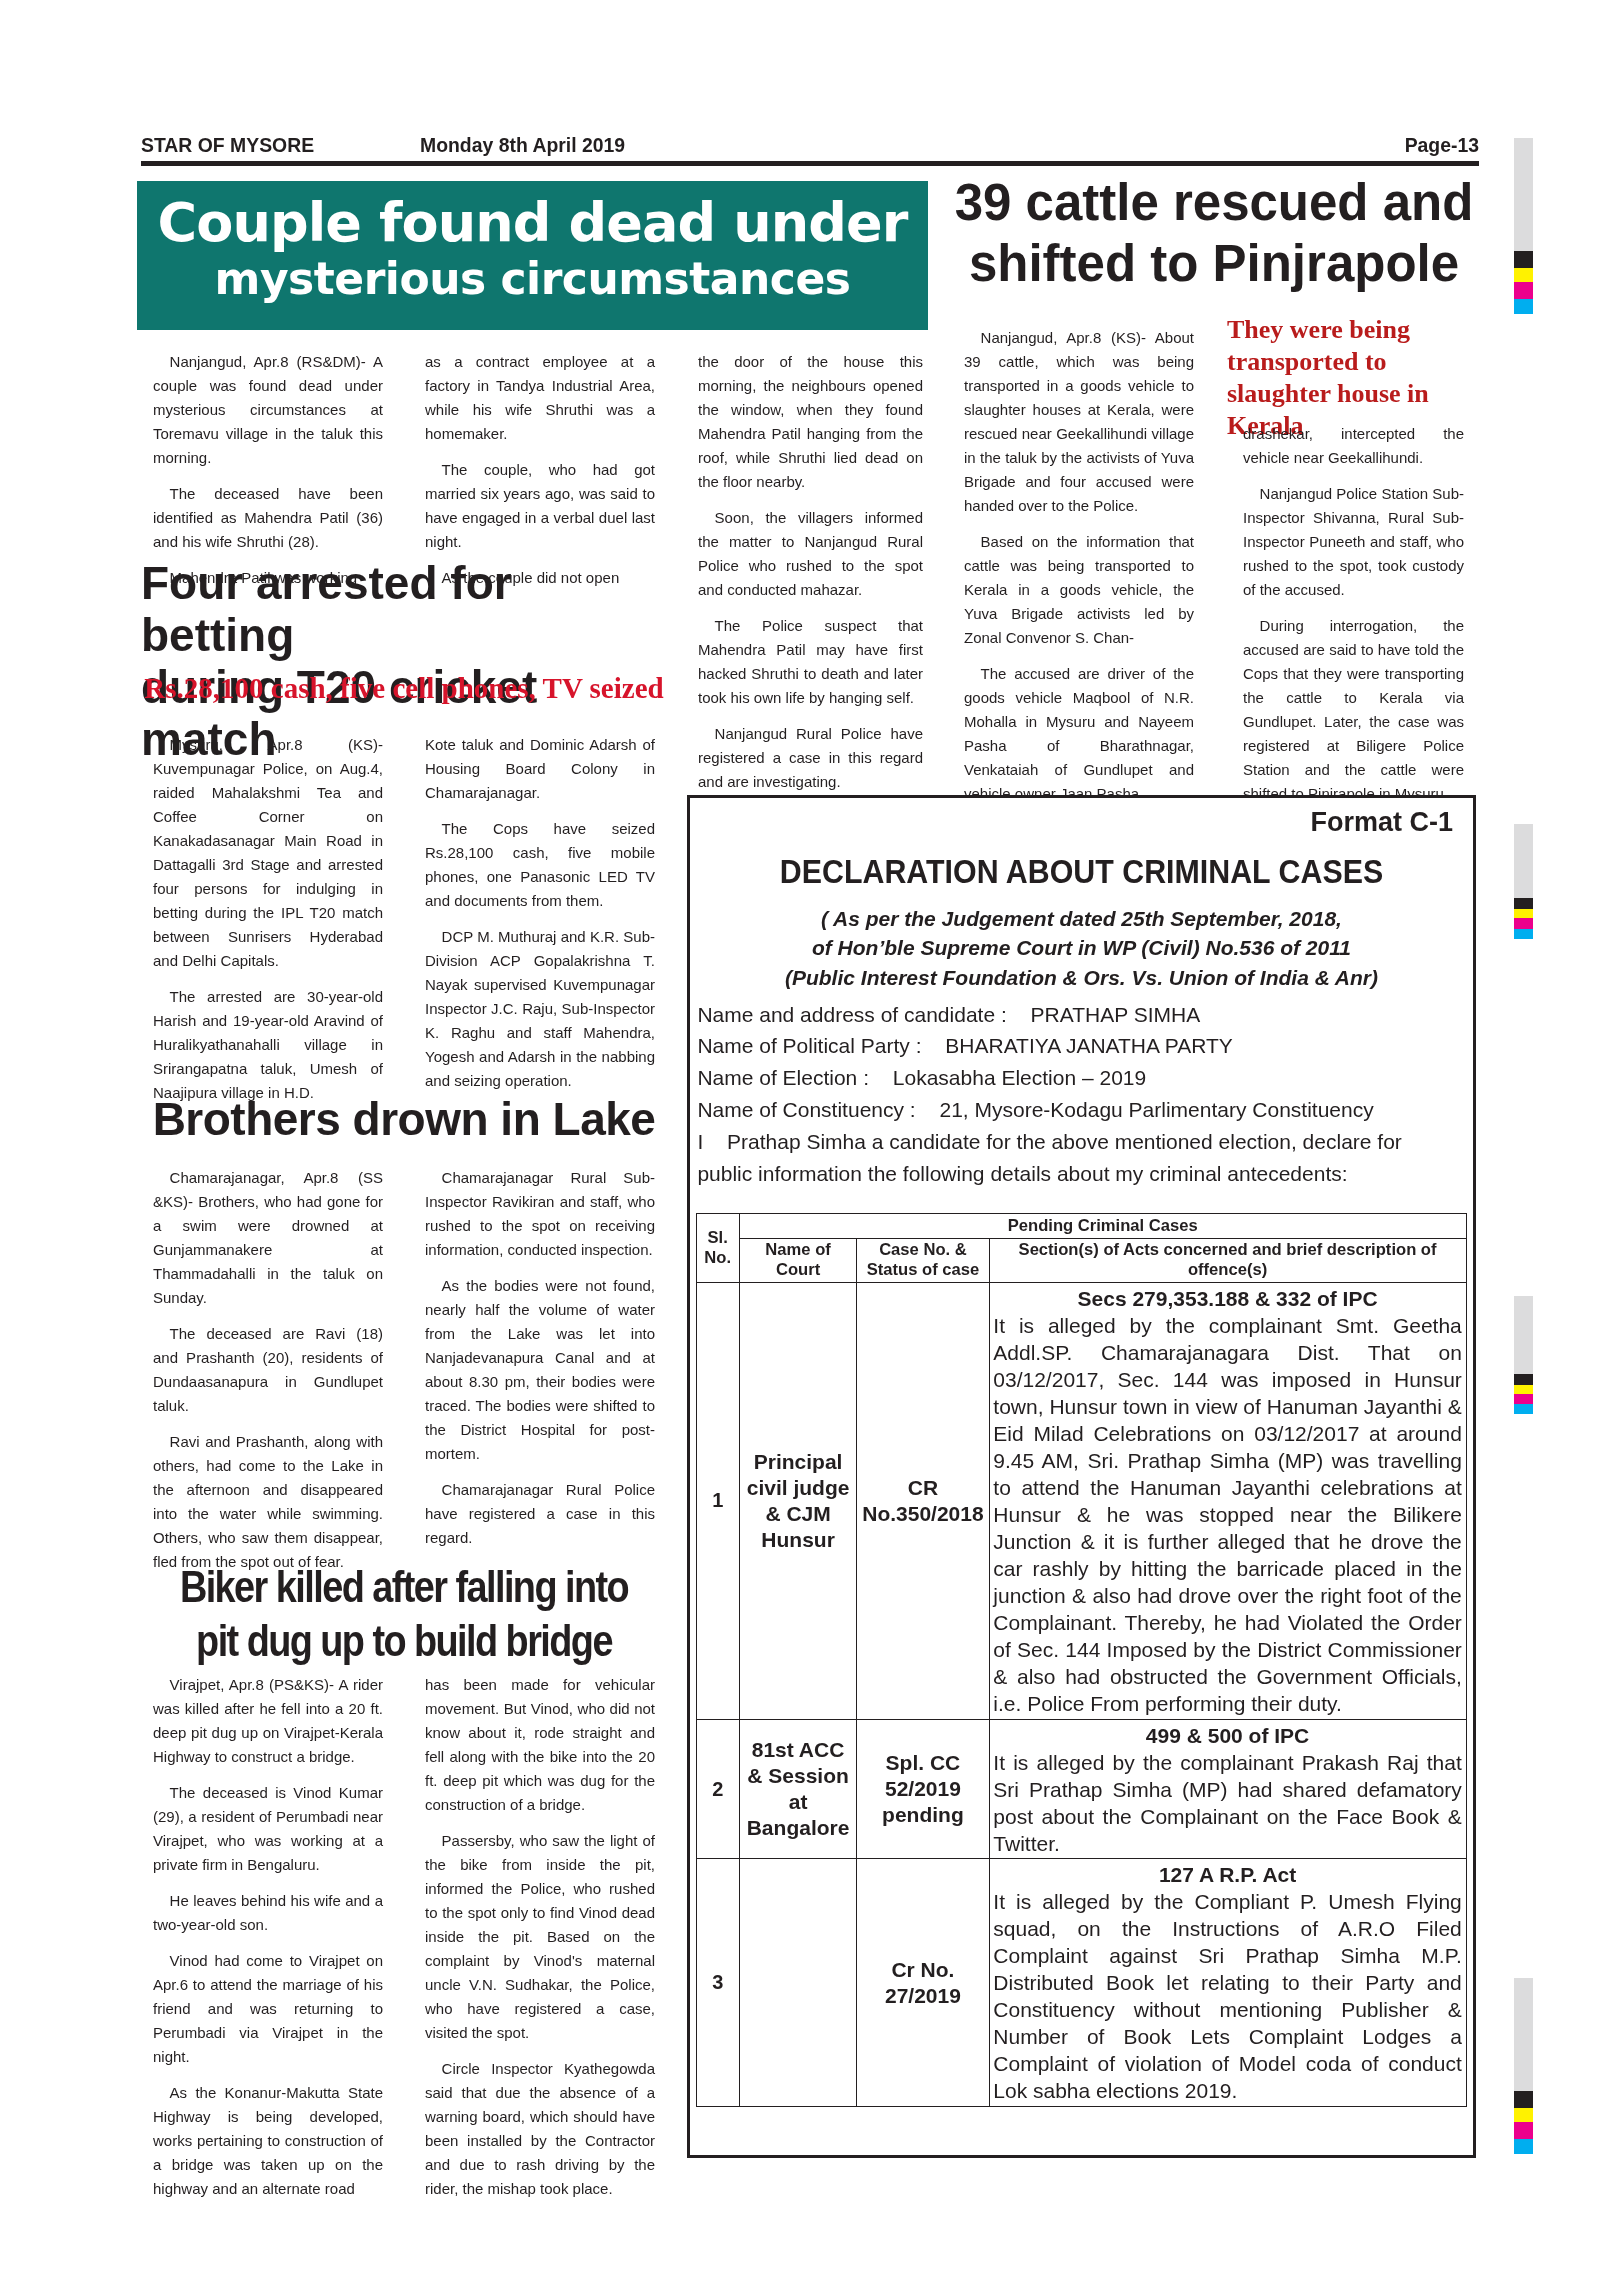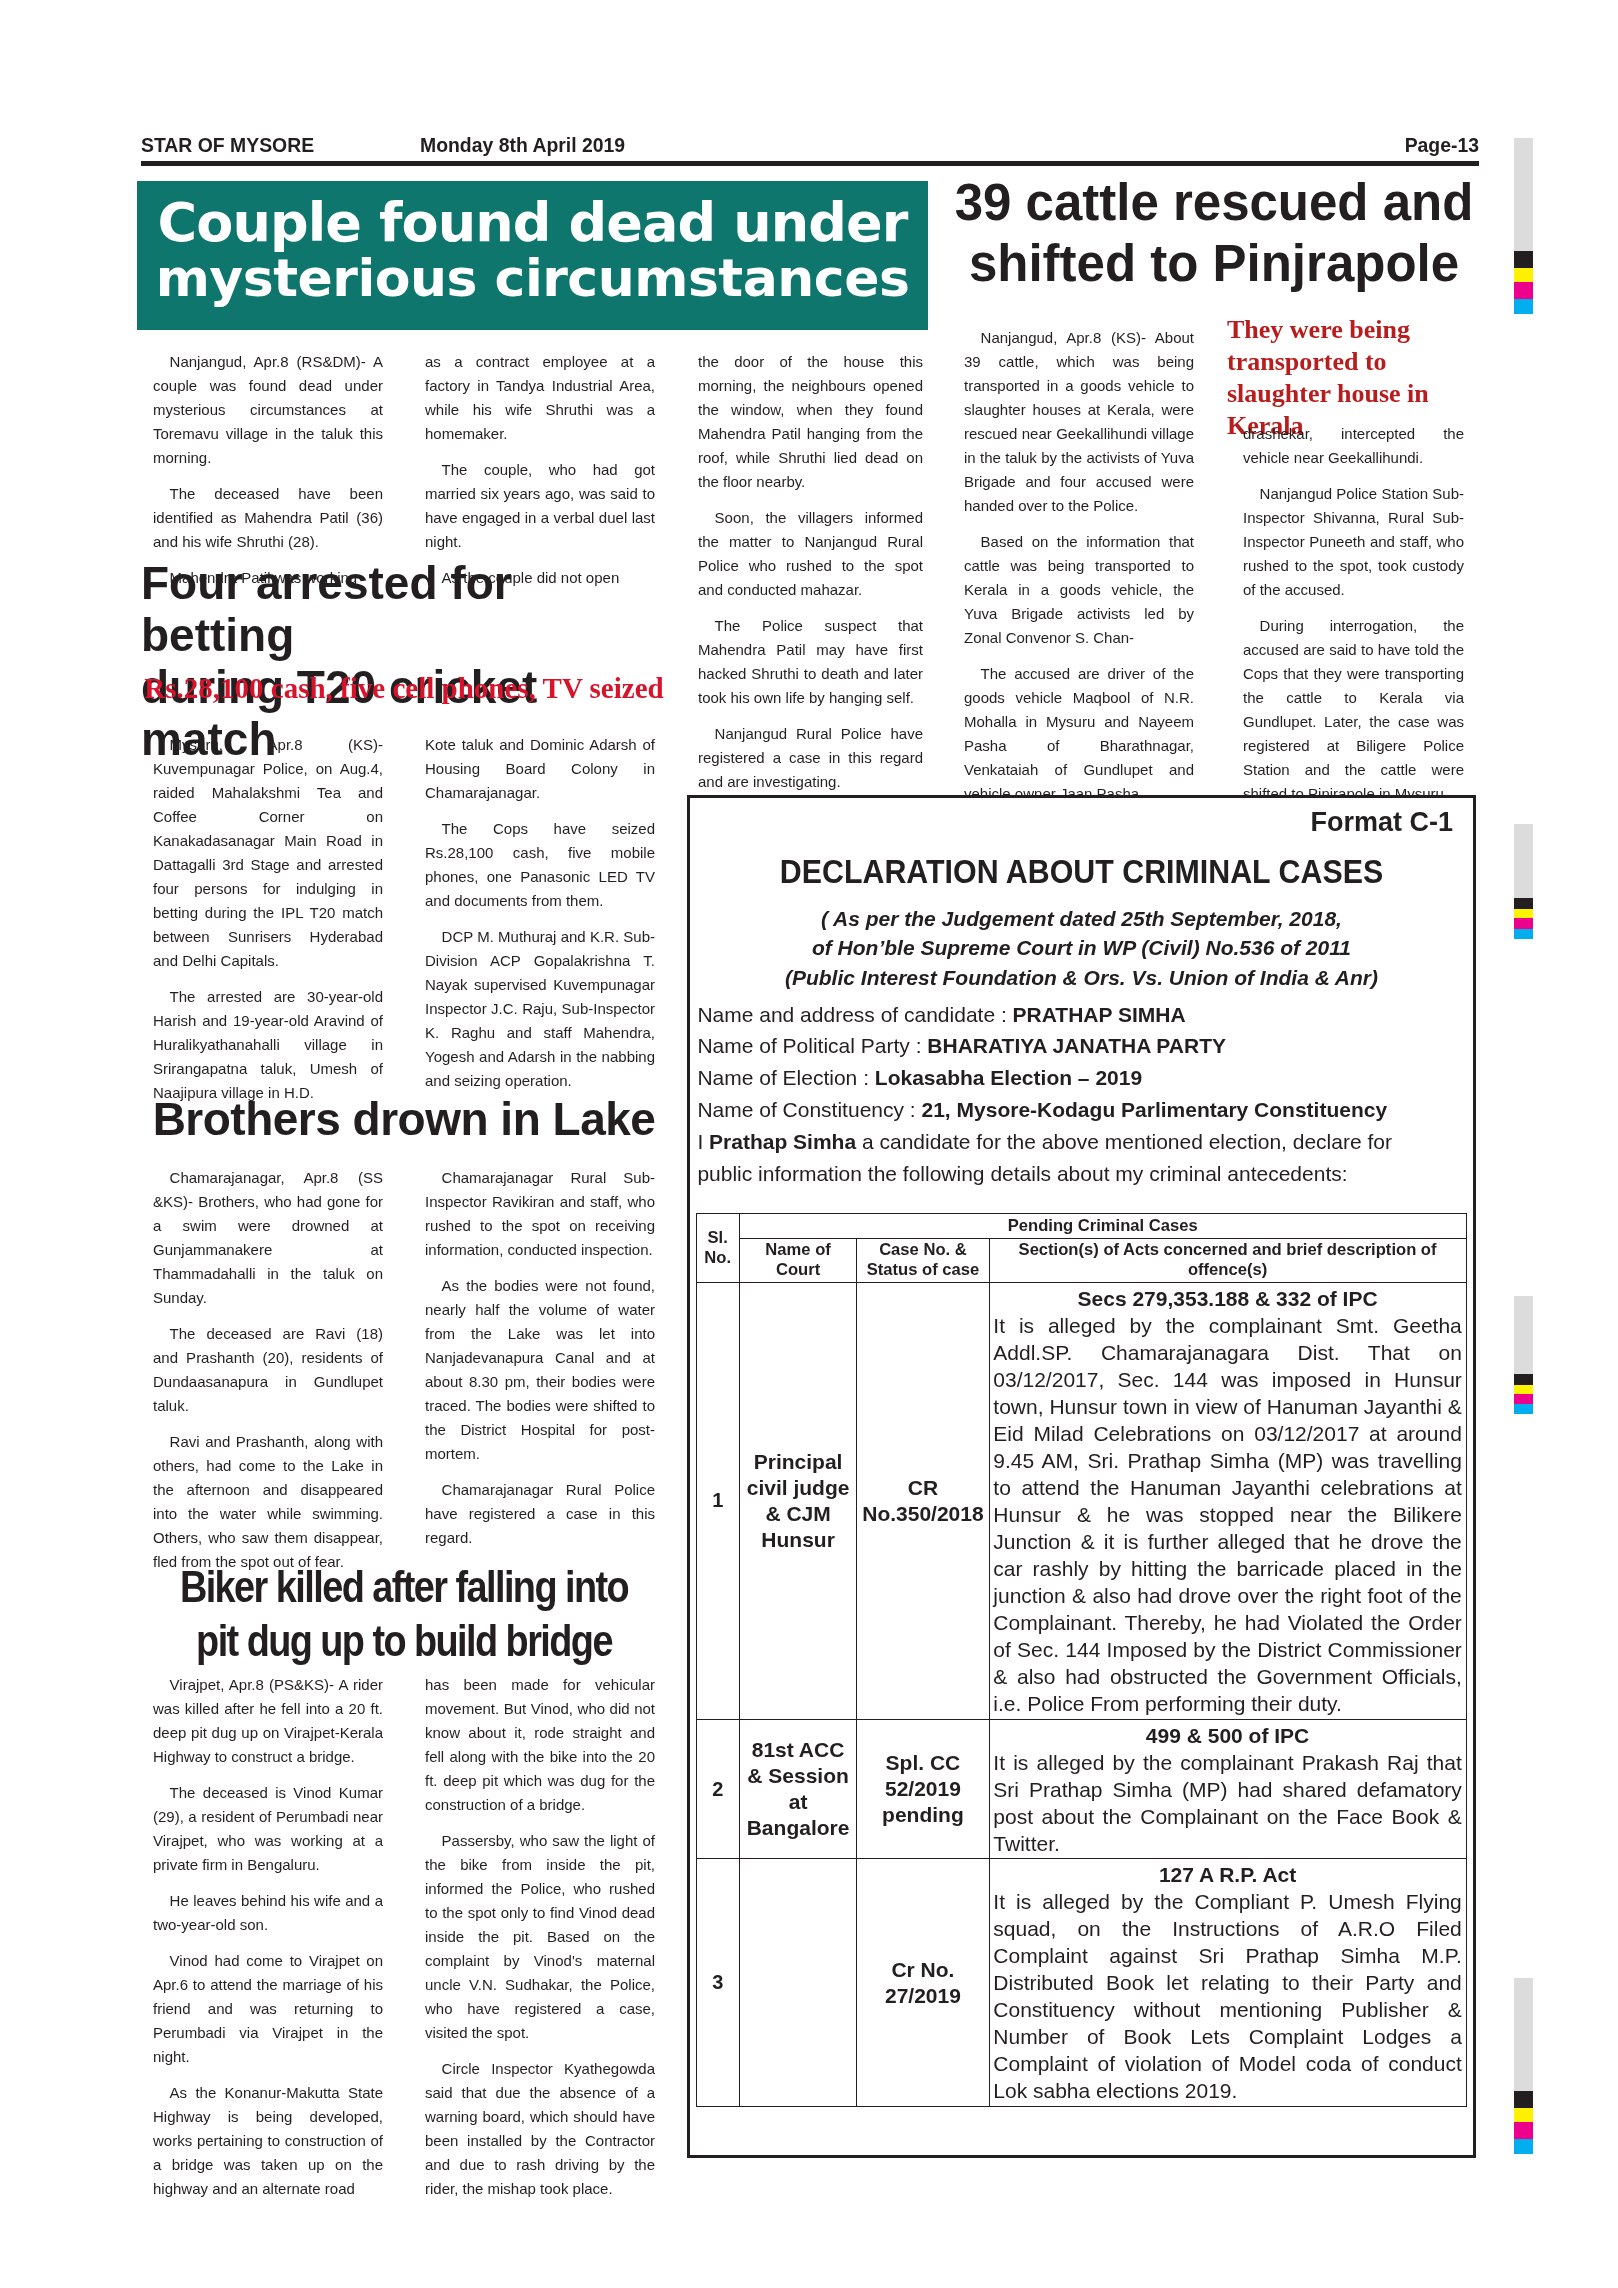--- a/index.html
+++ b/index.html
@@ -4,41 +4,41 @@
 <style>
   html, body { margin: 0; padding: 0; background: #ffffff; }
   body { width: 1619px; height: 2289px; position: relative; overflow: hidden; color: #231f20; font-family: "Liberation Sans", sans-serif; }
   .abs { position: absolute; }
   .masthead { left: 141px; top: 134px; width: 1338px; height: 24px; font-weight: bold; font-size: 19.4px; }
   .masthead span { position: absolute; top: 0; }
   .rule { left: 141px; top: 161px; width: 1338px; height: 4.6px; background: #231f20; }
 
   .black-head { left: 137px; top: 181px; width: 791px; height: 149px; background: #0f766e; color: #fff; text-align: center; font-weight: bold; font-family: "DejaVu Sans", sans-serif; }
   .black-head .l1 { font-size: 54px; line-height: 57px; padding-top: 13px; letter-spacing: -0.9px; }
-  .black-head .l2 { font-size: 52px; line-height: 55px; letter-spacing: -0.5px; }
+  .black-head .l2 { font-size: 44px; line-height: 55px; letter-spacing: -0.5px; }
 
   .cattle-head { left: 951px; top: 172px; width: 526px; text-align: center; font-weight: bold; font-size: 51px; line-height: 61px; }
 
   .body-text { font-size: 15px; line-height: 24px; text-align: justify; }
   .body-text p { margin: 12px; text-indent: 16.6px; }
   .col { position: absolute; }
 
   .betting-head { left: 141px; top: 557px; width: 526px; font-weight: bold; font-size: 46px; line-height: 52px; }
   .betting-sub { left: 141px; top: 671px; width: 526px; text-align: center; font-family: "Liberation Serif", serif; font-weight: bold; color: #d7142b; font-size: 29px; line-height: 35px; }
   .red-deck { left: 1227px; top: 314px; width: 258px; font-family: "Liberation Serif", serif; font-weight: bold; color: #b91c1c; font-size: 26px; line-height: 32px; }
 
   .brothers-head { left: 141px; top: 1092px; width: 526px; text-align: center; font-weight: bold; font-size: 46px; line-height: 55px; letter-spacing: -0.5px; }
   .biker-head { left: 141px; top: 1560px; width: 526px; text-align: center; font-weight: bold; font-size: 44px; line-height: 54px; letter-spacing: -1.8px; font-family: "Liberation Sans", sans-serif; transform: scaleX(0.86); transform-origin: center top; }
 
   .decl { left: 687px; top: 795px; width: 783px; height: 1357px; border: 3.7px solid #231f20; background: #fff; }
   .decl .format { position: absolute; right: 20px; top: 9.2px; font-weight: bold; font-size: 27px; }
   .decl .title { position: absolute; left: 0; width: 100%; top: 55px; text-align: center; font-weight: bold; font-size: 33px; transform: scaleX(0.92); }
   .decl .sub { position: absolute; left: 0; width: 100%; text-align: center; font-weight: bold; font-style: italic; font-size: 21px; }
   .decl .line { position: absolute; left: 7.4px; font-size: 21px; white-space: nowrap; }
-  .decl .line b { font-weight: bold; }
+  .decl .line b { font-weight: normal; margin-left: 18px; }
 
   table.cases { position: absolute; left: 5.5px; top: 415px; width: 771px; border-collapse: collapse; font-size: 18.5px; }
   table.cases td, table.cases th { border: 1.8px solid #231f20; padding: 1.8px 3.7px; vertical-align: middle; }
   table.cases th { font-weight: bold; font-size: 16.6px; text-align: center; line-height: 20px; }
   table.cases td.sl { width: 35px; text-align: center; font-weight: bold; font-size: 20px; }
   table.cases td.court { width: 109px; text-align: center; font-weight: bold; font-size: 21px; line-height: 26px; }
   table.cases td.case { width: 124px; text-align: center; font-weight: bold; font-size: 21px; line-height: 26px; }
   table.cases td.desc { text-align: justify; font-size: 21px; line-height: 27px; }
   table.cases td.desc .sec { text-align: center; font-weight: bold; font-size: 21px; }
 

